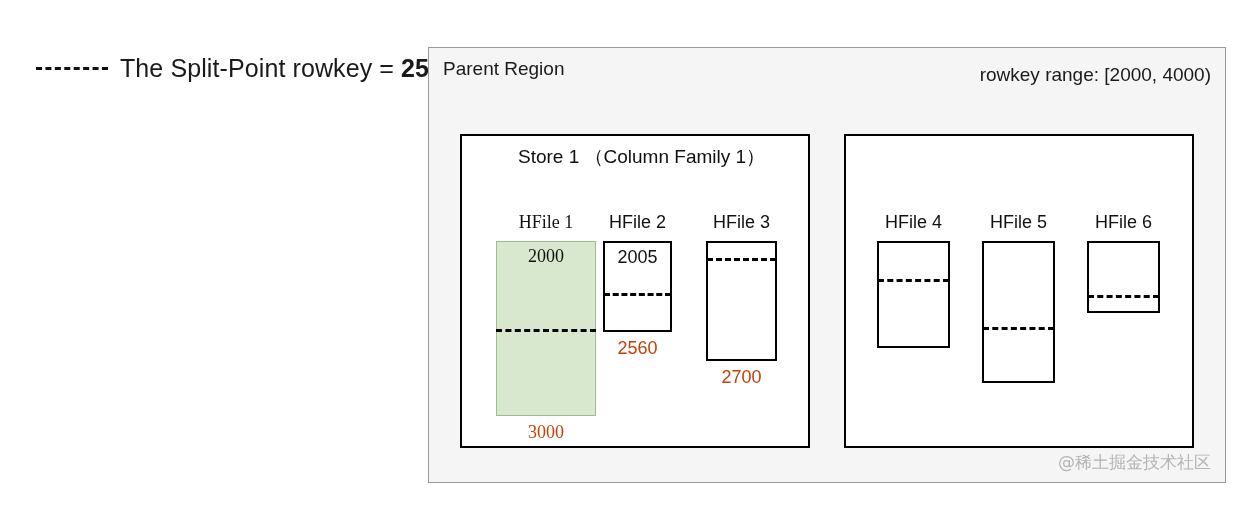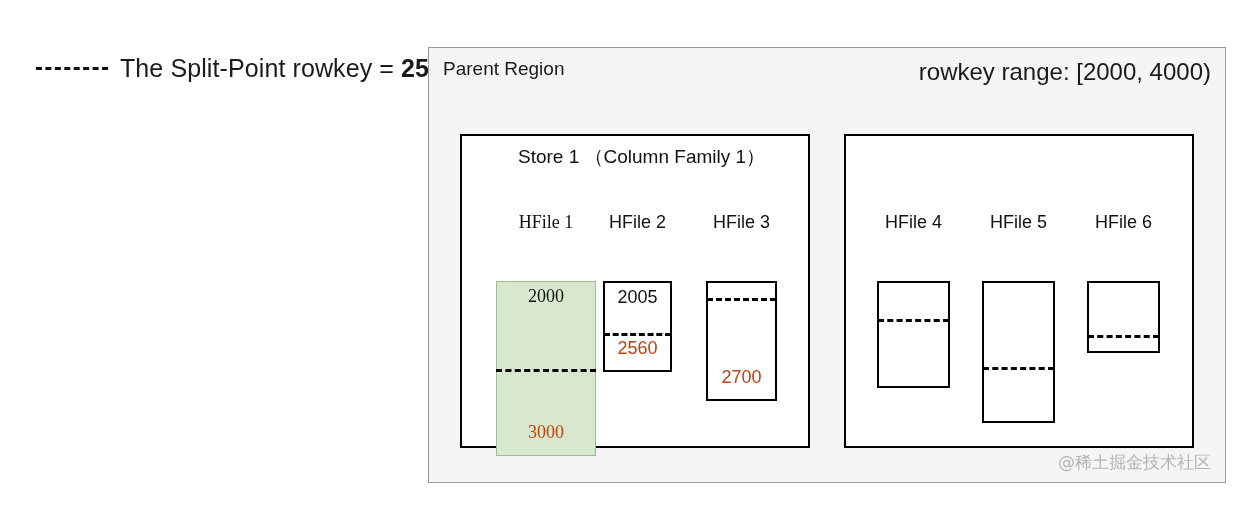--- a/index.html
+++ b/index.html
@@ -53,22 +53,22 @@
   #parent-region-title {
     position: absolute;
     left: 14px;
     top: 10px;
     font-size: 19px;
     color: #1a1a1a;
   }
   #parent-region-range {
     position: absolute;
     right: 14px;
-    top: 10px;
-    font-size: 24px;
+    top: 16px;
+    font-size: 19px;
     color: #1a1a1a;
   }
 
   
   .store-box {
     position: absolute;
     top: 86px;
     width: 350px;
     height: 314px;
     background: #ffffff;
@@ -110,21 +110,20 @@
     color: #111111;
     white-space: nowrap;
   }
   .hfile-box {
     position: relative;
     border: 2px solid #000000;
     background: #ffffff;
     box-sizing: border-box;
     width: 100%;
     height: 100%;
-    margin-top: 40px;
   }
   .hfile-box.green {
     background: #d7e8cf;
     border: 1px solid #9fbb93;
   }
   .hfile-top-value {
     position: absolute;
     top: 4px;
     left: 50%;
     transform: translateX(-50%);

